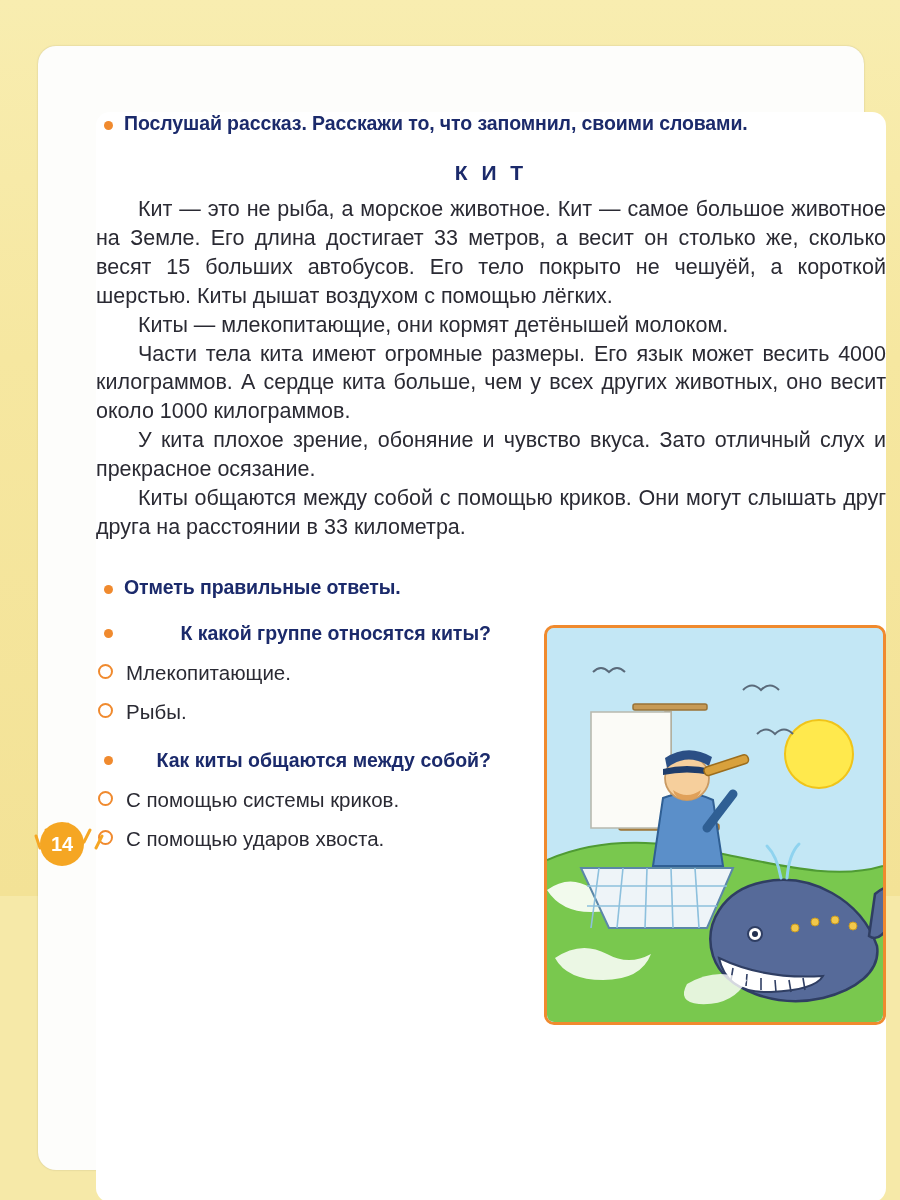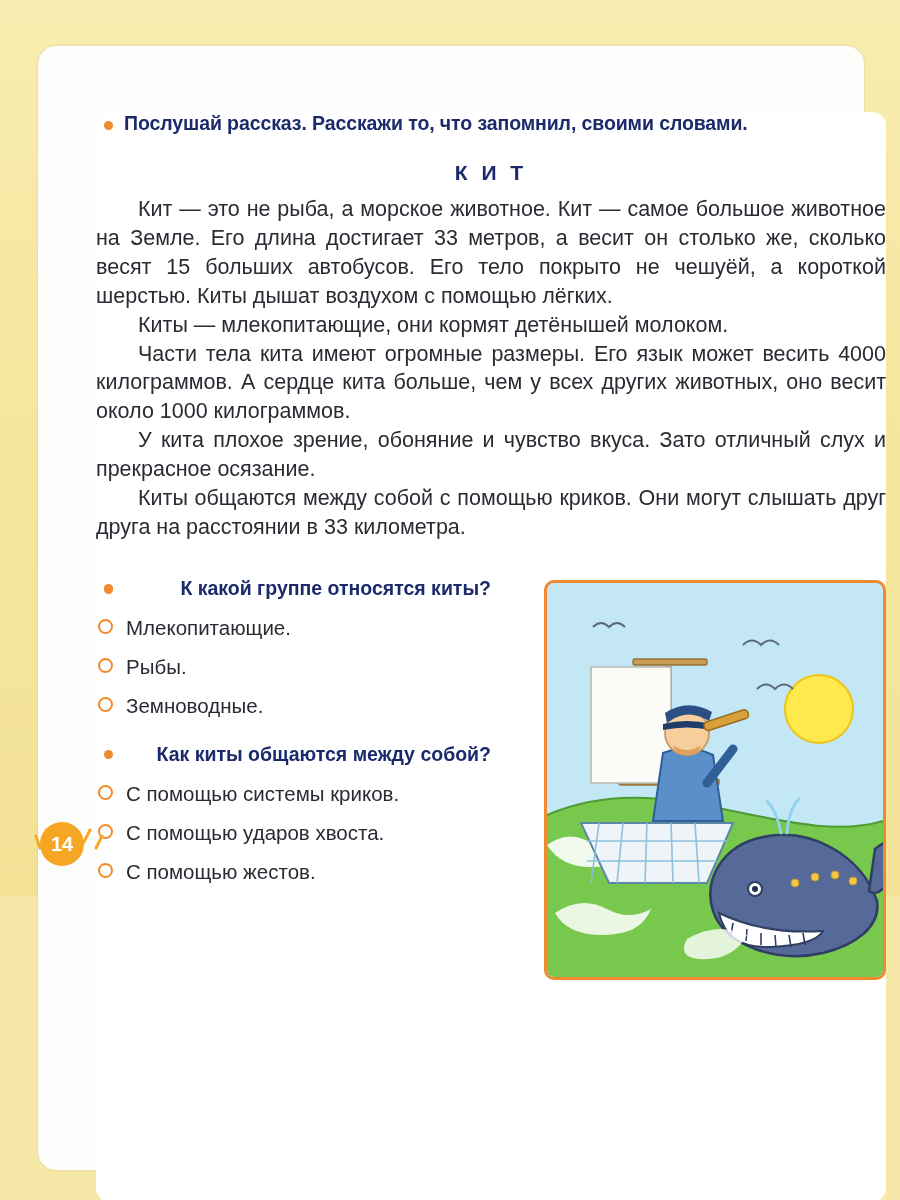--- a/index.html
+++ b/index.html
@@ -176,58 +176,51 @@
       <div class="story-body">
         <p>Кит — это не рыба, а морское животное. Кит — самое большое животное на Земле. Его длина достигает 33 метров, а весит он столько же, сколько весят 15 больших автобусов. Его тело покрыто не чешуёй, а короткой шерстью. Киты  дышат воздухом с помощью лёгких.</p>
         <p>Киты — млекопитающие, они кормят детёнышей молоком.</p>
         <p>Части тела кита имеют огромные размеры. Его язык может весить 4000 килограммов. А сердце кита больше, чем у всех других животных, оно весит около 1000 килограммов.</p>
         <p>У кита плохое зрение, обоняние и чувство вкуса. Зато отличный слух и прекрасное осязание.</p>
         <p>Киты общаются между собой с помощью  криков. Они могут слышать друг друга на расстоянии в 33 километра.</p>
       </div>
 
       <div class="bullet-row" style="margin-top:34px;">
         <span class="bullet-dot"></span>
+        <span class="task-text">Отметь правильные ответы.</span>
       </div>
 
       <div class="qa-zone">
 
         <div class="q-col">
 
           <div class="q-head">
             <span class="bullet-dot"></span>
             <span>К какой группе относятся киты?</span>
           </div>
           <div class="opt">
             <span class="opt-circle"></span>
             <span>Млекопитающие.</span>
           </div>
           <div class="opt">
             <span class="opt-circle"></span>
             <span>Рыбы.</span>
           </div>
-          <div class="opt">
-            <span class="opt-circle"></span>
-            <span>Земноводные.</span>
-          </div>
 
           <div class="q-head" style="margin-top:24px;">
             <span class="bullet-dot"></span>
             <span>Как киты общаются между собой?</span>
           </div>
           <div class="opt">
             <span class="opt-circle"></span>
             <span>С помощью системы криков.</span>
           </div>
           <div class="opt">
             <span class="opt-circle"></span>
             <span>С помощью ударов хвоста.</span>
-          </div>
-          <div class="opt">
-            <span class="opt-circle"></span>
-            <span>С помощью жестов.</span>
           </div>
 
         </div>
 
         <div class="picture-box">
           <svg class="pic-svg" viewBox="0 0 336 394">
             <defs>
               <clipPath id="frameClip">
                   <rect x="0" y="0" width="336" height="394" rx="7"></rect>
                 </clipPath>

